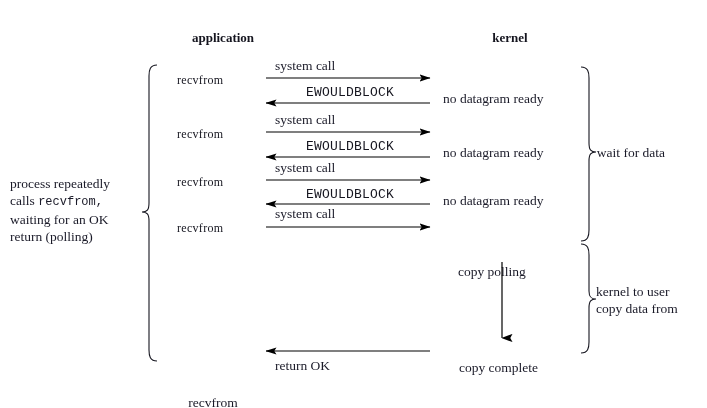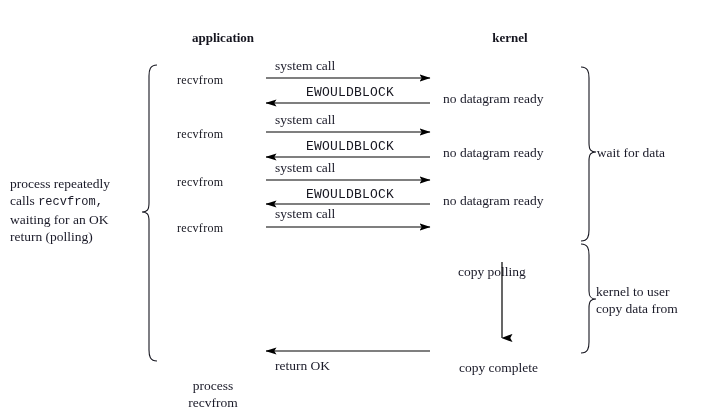--- a/index.html
+++ b/index.html
@@ -106,21 +106,20 @@
     <div><span>calls </span><span class="mono-inline">recvfrom,</span></div>
     <div>waiting for an OK</div>
     <div>return (polling)</div>
   </div>
 
   <div class="mono-label" style="left:177px; top:73px;">recvfrom</div>
   <div class="mono-label" style="left:177px; top:127px;">recvfrom</div>
   <div class="mono-label" style="left:177px; top:175px;">recvfrom</div>
   <div class="mono-label" style="left:177px; top:221px;">recvfrom</div>
 
-  <div class="serif-label center-note" style="left:168px; top:359px; width:90px; text-align:center;">process</div>
   <div class="serif-label center-note" style="left:168px; top:376px; width:90px; text-align:center;">recvfrom</div>
 
   <div class="serif-label" style="left:443px; top:72px;">no datagram ready</div>
   <div class="serif-label" style="left:443px; top:126px;">no datagram ready</div>
   <div class="serif-label" style="left:443px; top:174px;">no datagram ready</div>
   <div class="serif-label" style="left:458px; top:245px;">copy polling</div>
   <div class="serif-label" style="left:459px; top:341px;">copy complete</div>
 
   <div class="arrow-caption-serif" style="left:275px; top:58px; width:150px;">system call</div>
   <div class="arrow-caption-mono" style="left:275px; top:85px; width:150px;">EWOULDBLOCK</div>

